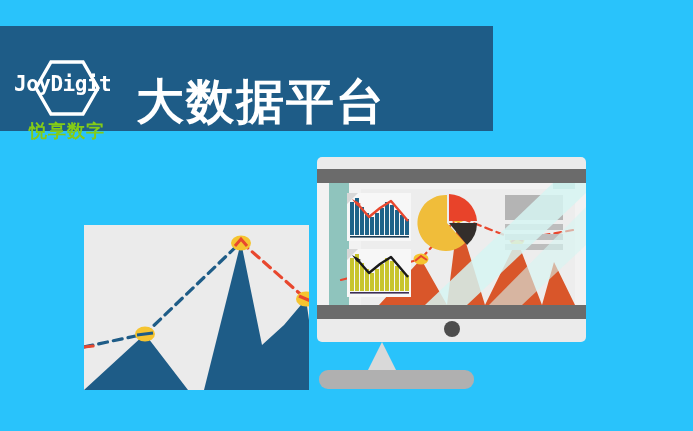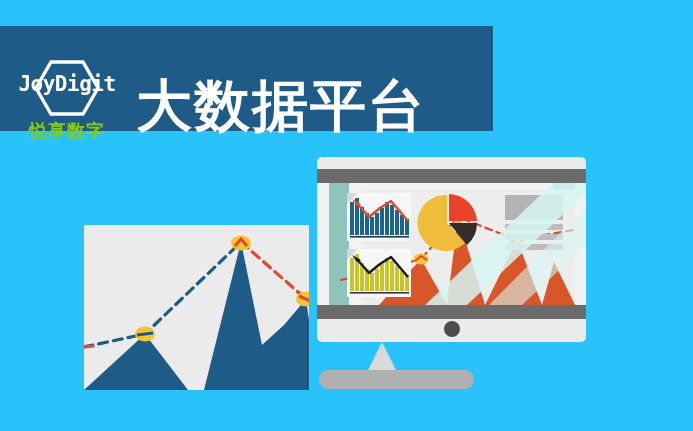--- a/index.html
+++ b/index.html
@@ -7,27 +7,27 @@
     width:693px;height:431px;overflow:hidden;
     font-family:"Liberation Sans","DejaVu Sans",sans-serif;
     background:#29c3fb;position:relative;
   }
   .stage{position:absolute;left:0;top:0;width:693px;height:431px;overflow:hidden;background:#29c3fb;}
 
   
   .header-band{position:absolute;left:0;top:26px;width:493px;height:105px;background:#1e5c87;}
   .logo{position:absolute;left:14px;top:34px;width:106px;height:88px;}
   .logo-hex{position:absolute;left:20px;top:0;width:66px;height:56px;}
-  .logo-word{position:absolute;left:0;top:14px;width:106px;text-align:center;
+  .logo-word{position:absolute;left:0;top:14px;width:106px;
     color:#ffffff;font-size:21px;font-weight:bold;letter-spacing:-0.5px;
     font-family:"DejaVu Sans Mono","Liberation Mono",monospace;line-height:1;}
   .logo-sub{position:absolute;left:0;top:62px;width:106px;text-align:center;
     color:#84cc16;font-size:18px;font-weight:bold;letter-spacing:1px;line-height:1;}
   .header-title{position:absolute;left:136px;top:48px;color:#ffffff;
-    font-size:56px;font-weight:bold;letter-spacing:2px;line-height:1.15;white-space:nowrap;}
+    font-size:48px;font-weight:bold;letter-spacing:2px;line-height:1.15;white-space:nowrap;}
 
   
   .left-panel{position:absolute;left:84px;top:225px;width:225px;height:165px;background:#ebebeb;}
   .left-panel svg{position:absolute;left:0;top:0;}
 
   
   .monitor{position:absolute;left:317px;top:157px;width:269px;height:185px;}
   .mon-body{position:absolute;left:0;top:0;width:269px;height:185px;background:#ebebeb;border-radius:5px;}
   .mon-bar-top{position:absolute;left:0;top:12px;width:269px;height:14px;background:#6b6b6b;}
   .mon-bar-bot{position:absolute;left:0;top:148px;width:269px;height:14px;background:#6b6b6b;}

